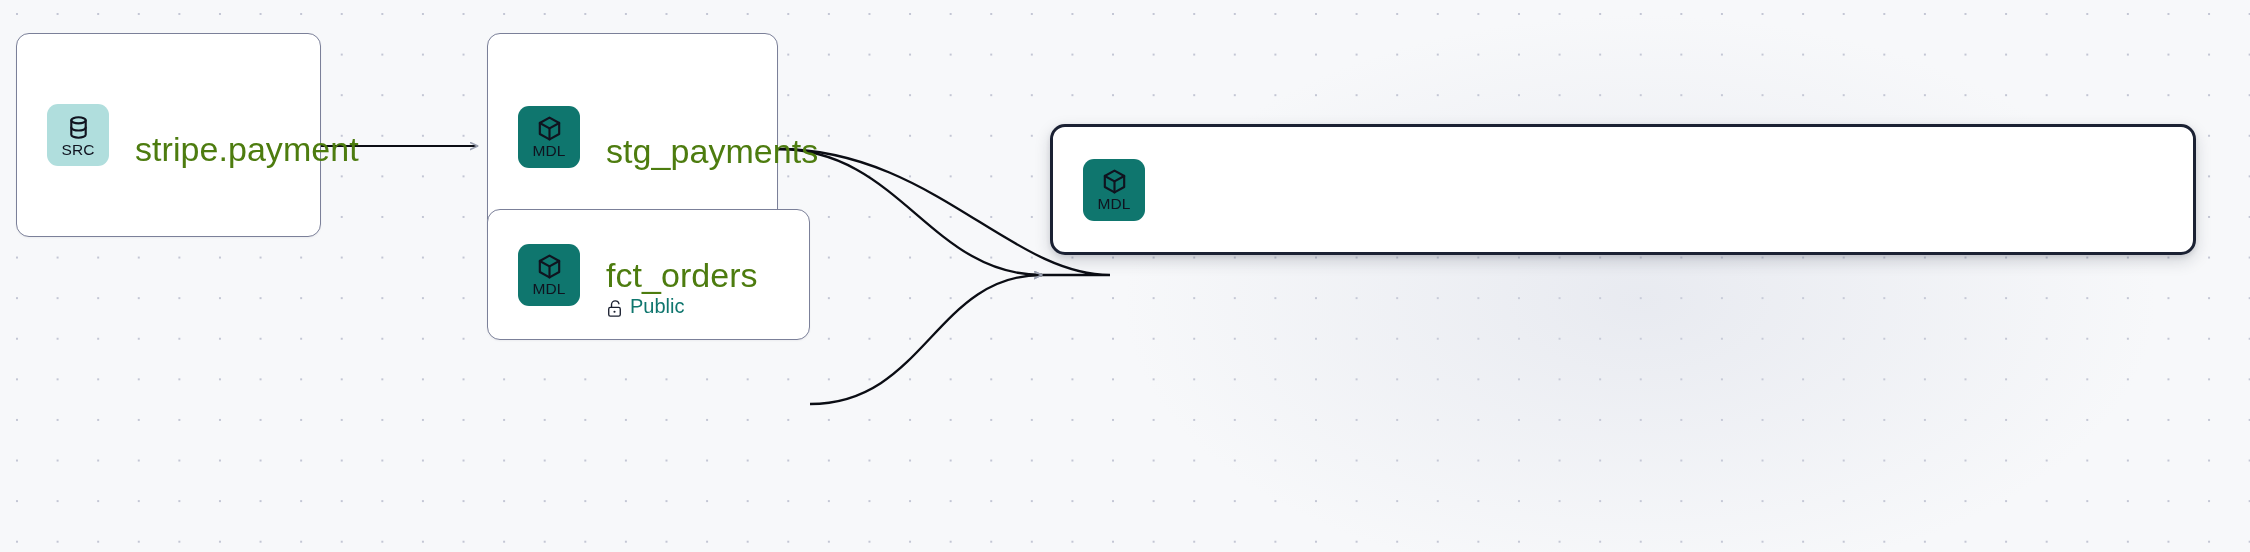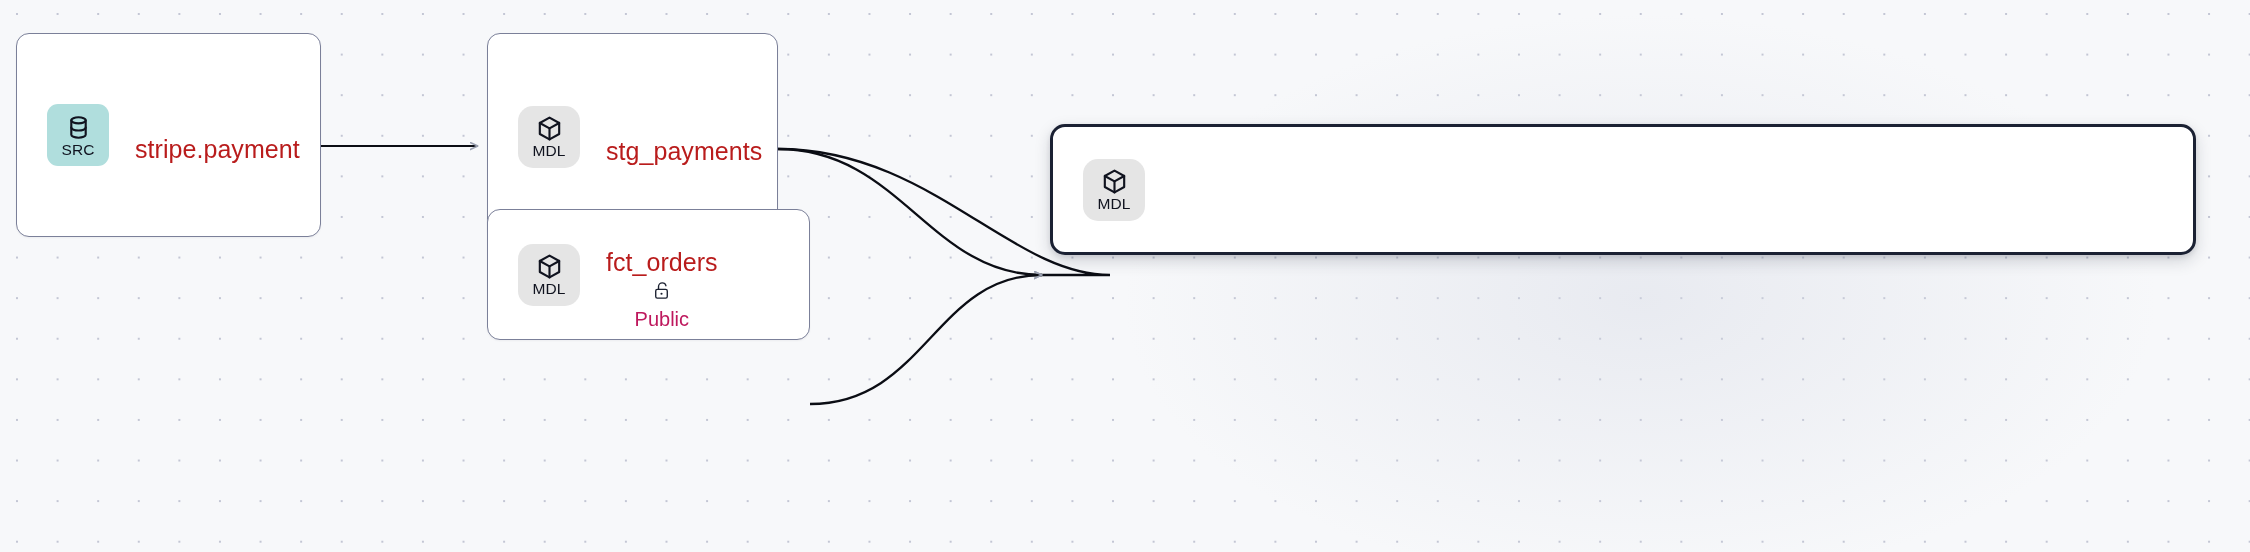--- a/index.html
+++ b/index.html
@@ -64,21 +64,21 @@
     width: 62px;
     height: 62px;
     border-radius: 11px;
     display: flex;
     flex-direction: column;
     align-items: center;
     justify-content: center;
     gap: 1px;
   }
   .badge.src { background: #b0dedd; }
-  .badge.mdl { background: #e5e5e5; border-radius: 15px; }
+  .badge.mdl { background: #0f766e; }
 
   .badge-glyph {
     width: 27px;
     height: 27px;
     display: block;
     margin-top: 1px;
   }
   .badge-label {
     font-size: 15.5px;
     line-height: 16px;
@@ -88,35 +88,34 @@
   }
 
   .node-text {
     margin-left: 26px;
     display: flex;
     flex-direction: column;
     justify-content: center;
     gap: 4px;
   }
   .node-title {
-    font-size: 25px;
+    font-size: 34px;
     line-height: 30px;
-    color: #b91c1c;
+    color: #4d7c0f;
     white-space: nowrap;
     letter-spacing: 0.05px;
     margin-top: 28px;
   }
   .node-sub {
     display: flex;
-    align-items: center;
+    align-items: flex-end;
     gap: 7px;
     font-size: 20px;
     line-height: 24px;
-    color: #be185d;
-    flex-direction: column;
+    color: #0f766e;
   }
   .lock-glyph {
     width: 17px;
     height: 19px;
     display: block;
     flex: 0 0 auto;
   }
 
   
   #node-stripe-payment      { left: 16px;   top: 33px;  width: 305px;  height: 204px; }

